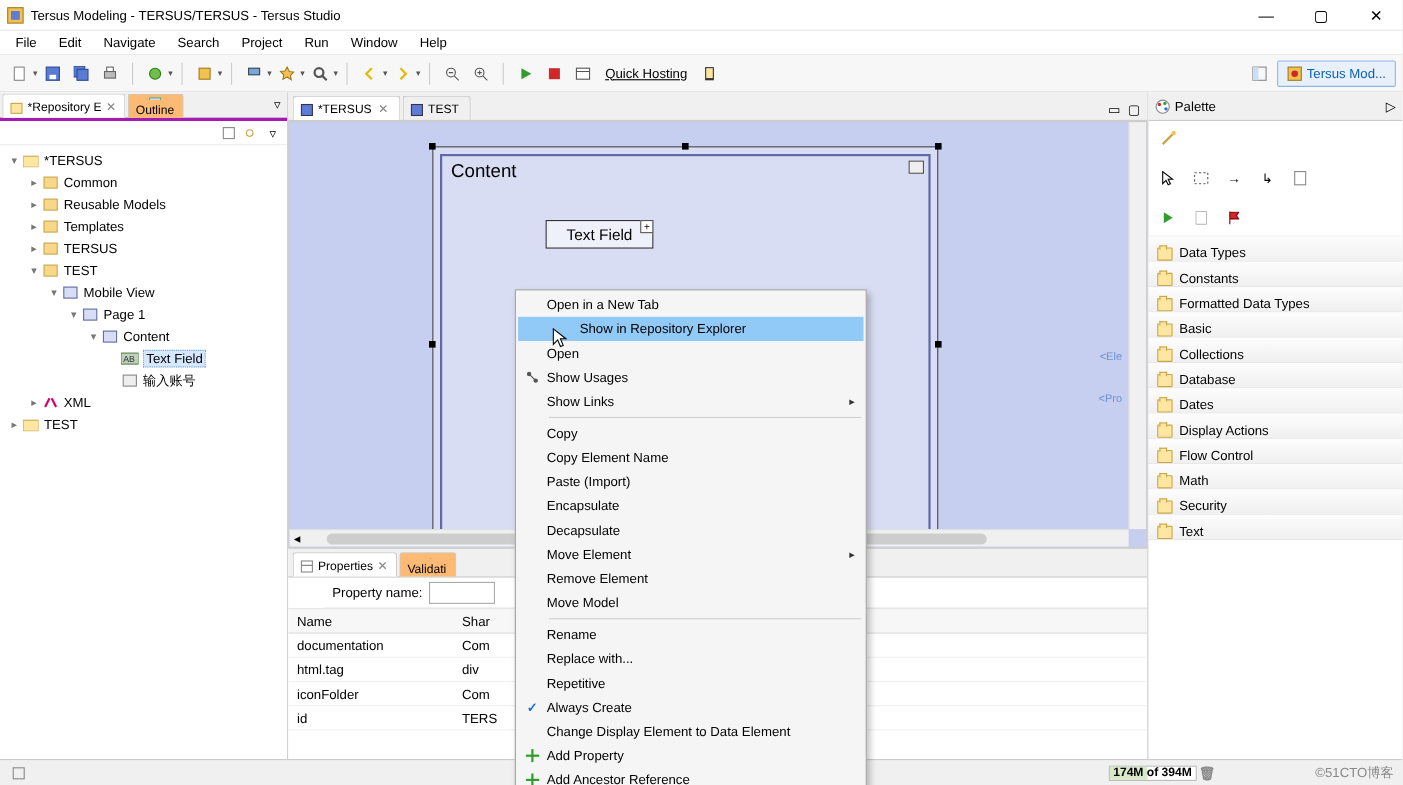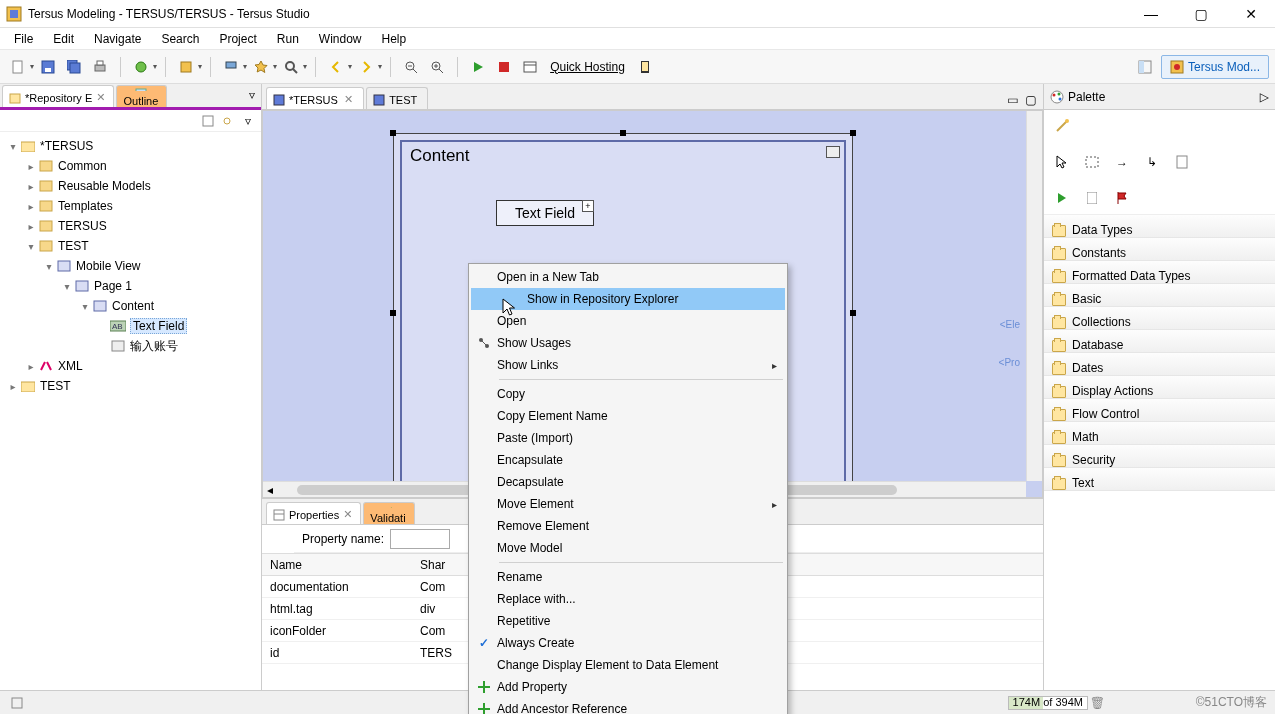--- a/index.html
+++ b/index.html
@@ -46,21 +46,21 @@
     display: flex; align-items: center; padding: 0 8px; gap: 4px; border-radius: 2px;
     color: #0a5fba;
   }
   
   .mainarea { display: flex; height: calc(714px - 28px - 22px - 34px - 24px); }
   .statusbar {
     height: 24px; background: #f0f0f0; border-top: 1px solid #ccc;
     display: flex; align-items: center; padding: 0 8px; gap: 8px;
     position: relative;
   }
-  .statusbar .mem { position: absolute; right: 170px; display:flex; align-items:center; gap:2px;}
+  .statusbar .mem { position: absolute; right: 170px; display:flex; align-items:center; gap:2px;font-weight:bold;}
   .statusbar .mem .bar { width:80px; height:14px; border:1px solid #bbb; background:#fff; position:relative;}
   .statusbar .mem .fill { position:absolute; left:0; top:0; bottom:0; width:44%; background:#d8e8c8;}
   .statusbar .mem .txt { position:absolute; left:0; right:0; text-align:center; font-size:11px; top:-1px;}
   .watermark { position: absolute; right: 8px; color:#888; font-size:12px; }
   
   .leftcol { width: 262px; background:#fff; border-right:1px solid #ccc; display:flex; flex-direction:column;}
   .view-tabs { height: 26px; background:#f0f0f0; border-bottom:3px solid #a21caf; display:flex; align-items:flex-end; padding-left:2px;}
   .view-tab {
     height:22px; padding:2px 8px 0 6px; border:1px solid #ccc; border-bottom:none;
     background:#fff; border-radius:3px 3px 0 0; display:flex; align-items:center; gap:4px;

